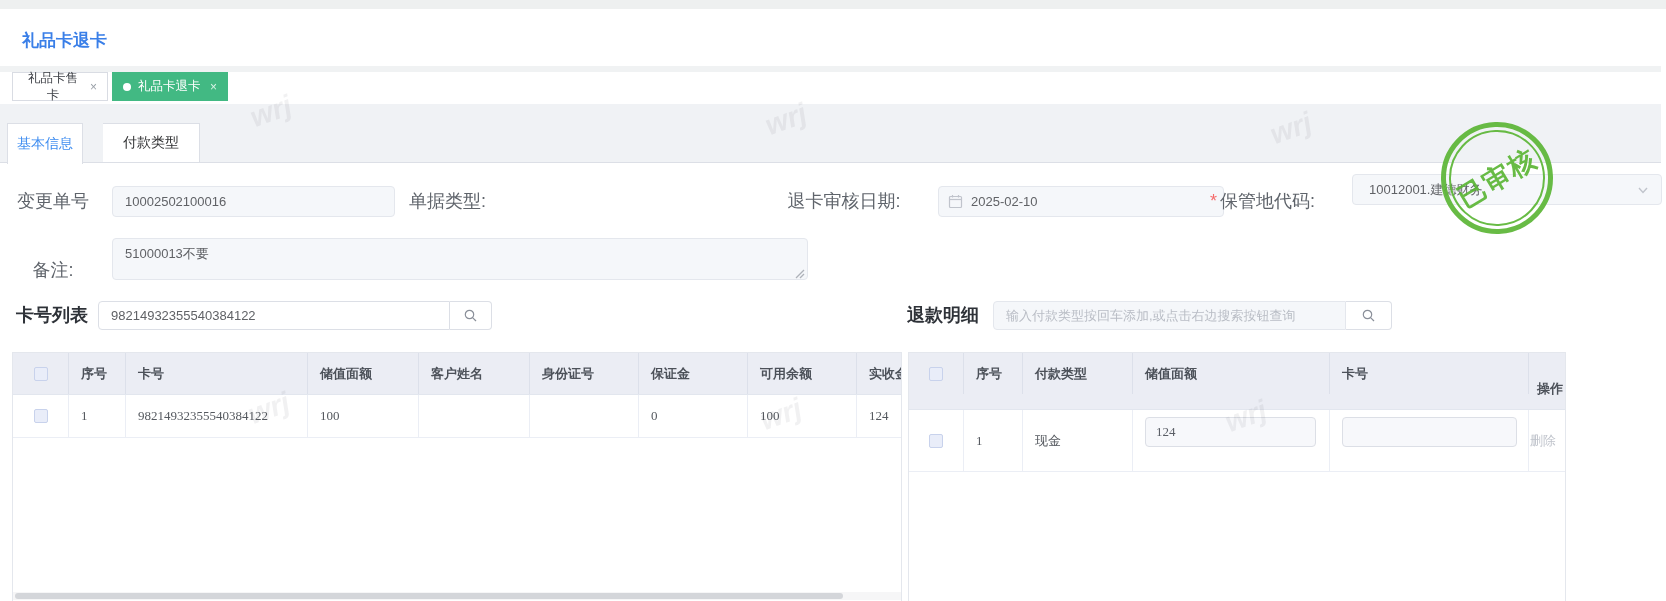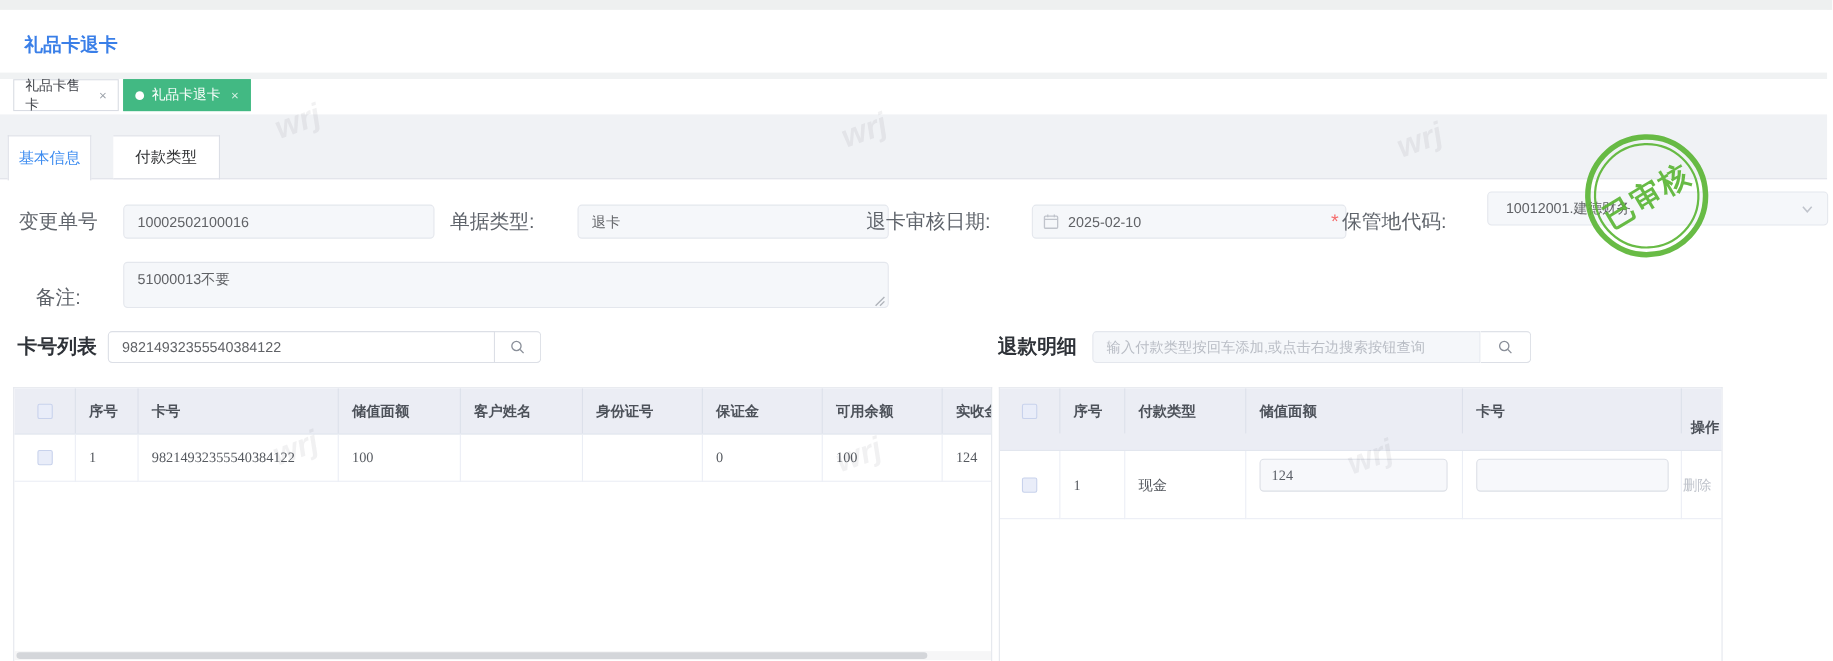--- a/index.html
+++ b/index.html
@@ -11,21 +11,21 @@
 
   
   .top-strip   { left:0; top:0; width:1666px; height:9px; background:#eef0f0; }
   .page-header { left:0; top:9px; width:1661px; height:57px; background:#fff; }
   .page-title  { position:absolute; left:22px; top:20px; font-size:17px; font-weight:bold; color:#3a7fe8; }
   .header-gap  { left:0; top:66px; width:1661px; height:6px; background:#f0f2f3; }
   .chips-row   { left:0; top:72px; width:1661px; height:32px; background:#fff; }
 
   .chip { position:absolute; top:0; height:29px; display:flex; align-items:center; gap:7px;
           font-size:12.5px; padding:0 10px; cursor:pointer; }
-  .chip.inactive { left:12px; width:96px; background:#fff; border:1px solid #d9dce3; color:#3c3f45; }
+  .chip.inactive { left:12px; width:96px; background:#fff; border:1px solid #d9dce3; color:#3c3f45;text-align:center; }
   .chip.active   { left:112px; width:116px; background:#42b983; color:#fff; border:1px solid #42b983; }
   .chip .dot { width:8px; height:8px; border-radius:50%; background:#fff; flex:0 0 auto; }
   .chip .x { margin-left:auto; font-size:12px; color:#9aa0a8; }
   .chip.active .x { color:#d8f3e6; }
 
   
   .gray-band { left:0; top:104px; width:1661px; height:58px; background:#f0f2f5; }
   .panel     { left:0; top:162px; width:1661px; height:439px; background:#fff; border-top:1px solid #dcdfe6; }
   .subtab { position:absolute; top:123px; height:40px; background:#fff; border:1px solid #dcdfe6;
             display:flex; align-items:center; justify-content:center; font-size:14px; cursor:pointer; z-index:3; }
@@ -115,21 +115,20 @@
   <div class="abs gray-band"></div>
   <div class="abs panel"></div>
 
   <div class="subtab active">基本信息</div>
   <div class="subtab idle">付款类型</div>
 
   <div class="flabel" style="left:0;top:186px;width:106px;">变更单号</div>
   <input class="finput" style="left: 112px; top: 186px; width: 283px;" value="10002502100016">
 
   <div class="flabel" style="left:380px;top:186px;width:135px;">单据类型:</div>
-  <input class="finput" style="left: 525px; top: 186px; width: 283px;" value="退卡">
 
   <div class="flabel" style="left:760px;top:186px;width:168px;">退卡审核日期:</div>
   <div class="abs date-wrap" style="left:938px;top:186px;width:286px;height:31px;">
     <input class="finput date-input" style="left: 0px; top: 0px; width: 286px;" value="2025-02-10">
     <svg width="15" height="15" viewBox="0 0 15 15">
       <rect x="1.5" y="2.5" width="12" height="11" rx="1" fill="none" stroke="#c0c4cc" stroke-width="1.2"></rect>
       <line x1="1.5" y1="5.5" x2="13.5" y2="5.5" stroke="#c0c4cc" stroke-width="1.2"></line>
       <line x1="4.5" y1="1" x2="4.5" y2="3.5" stroke="#c0c4cc" stroke-width="1.2"></line>
       <line x1="10.5" y1="1" x2="10.5" y2="3.5" stroke="#c0c4cc" stroke-width="1.2"></line>
     </svg>

